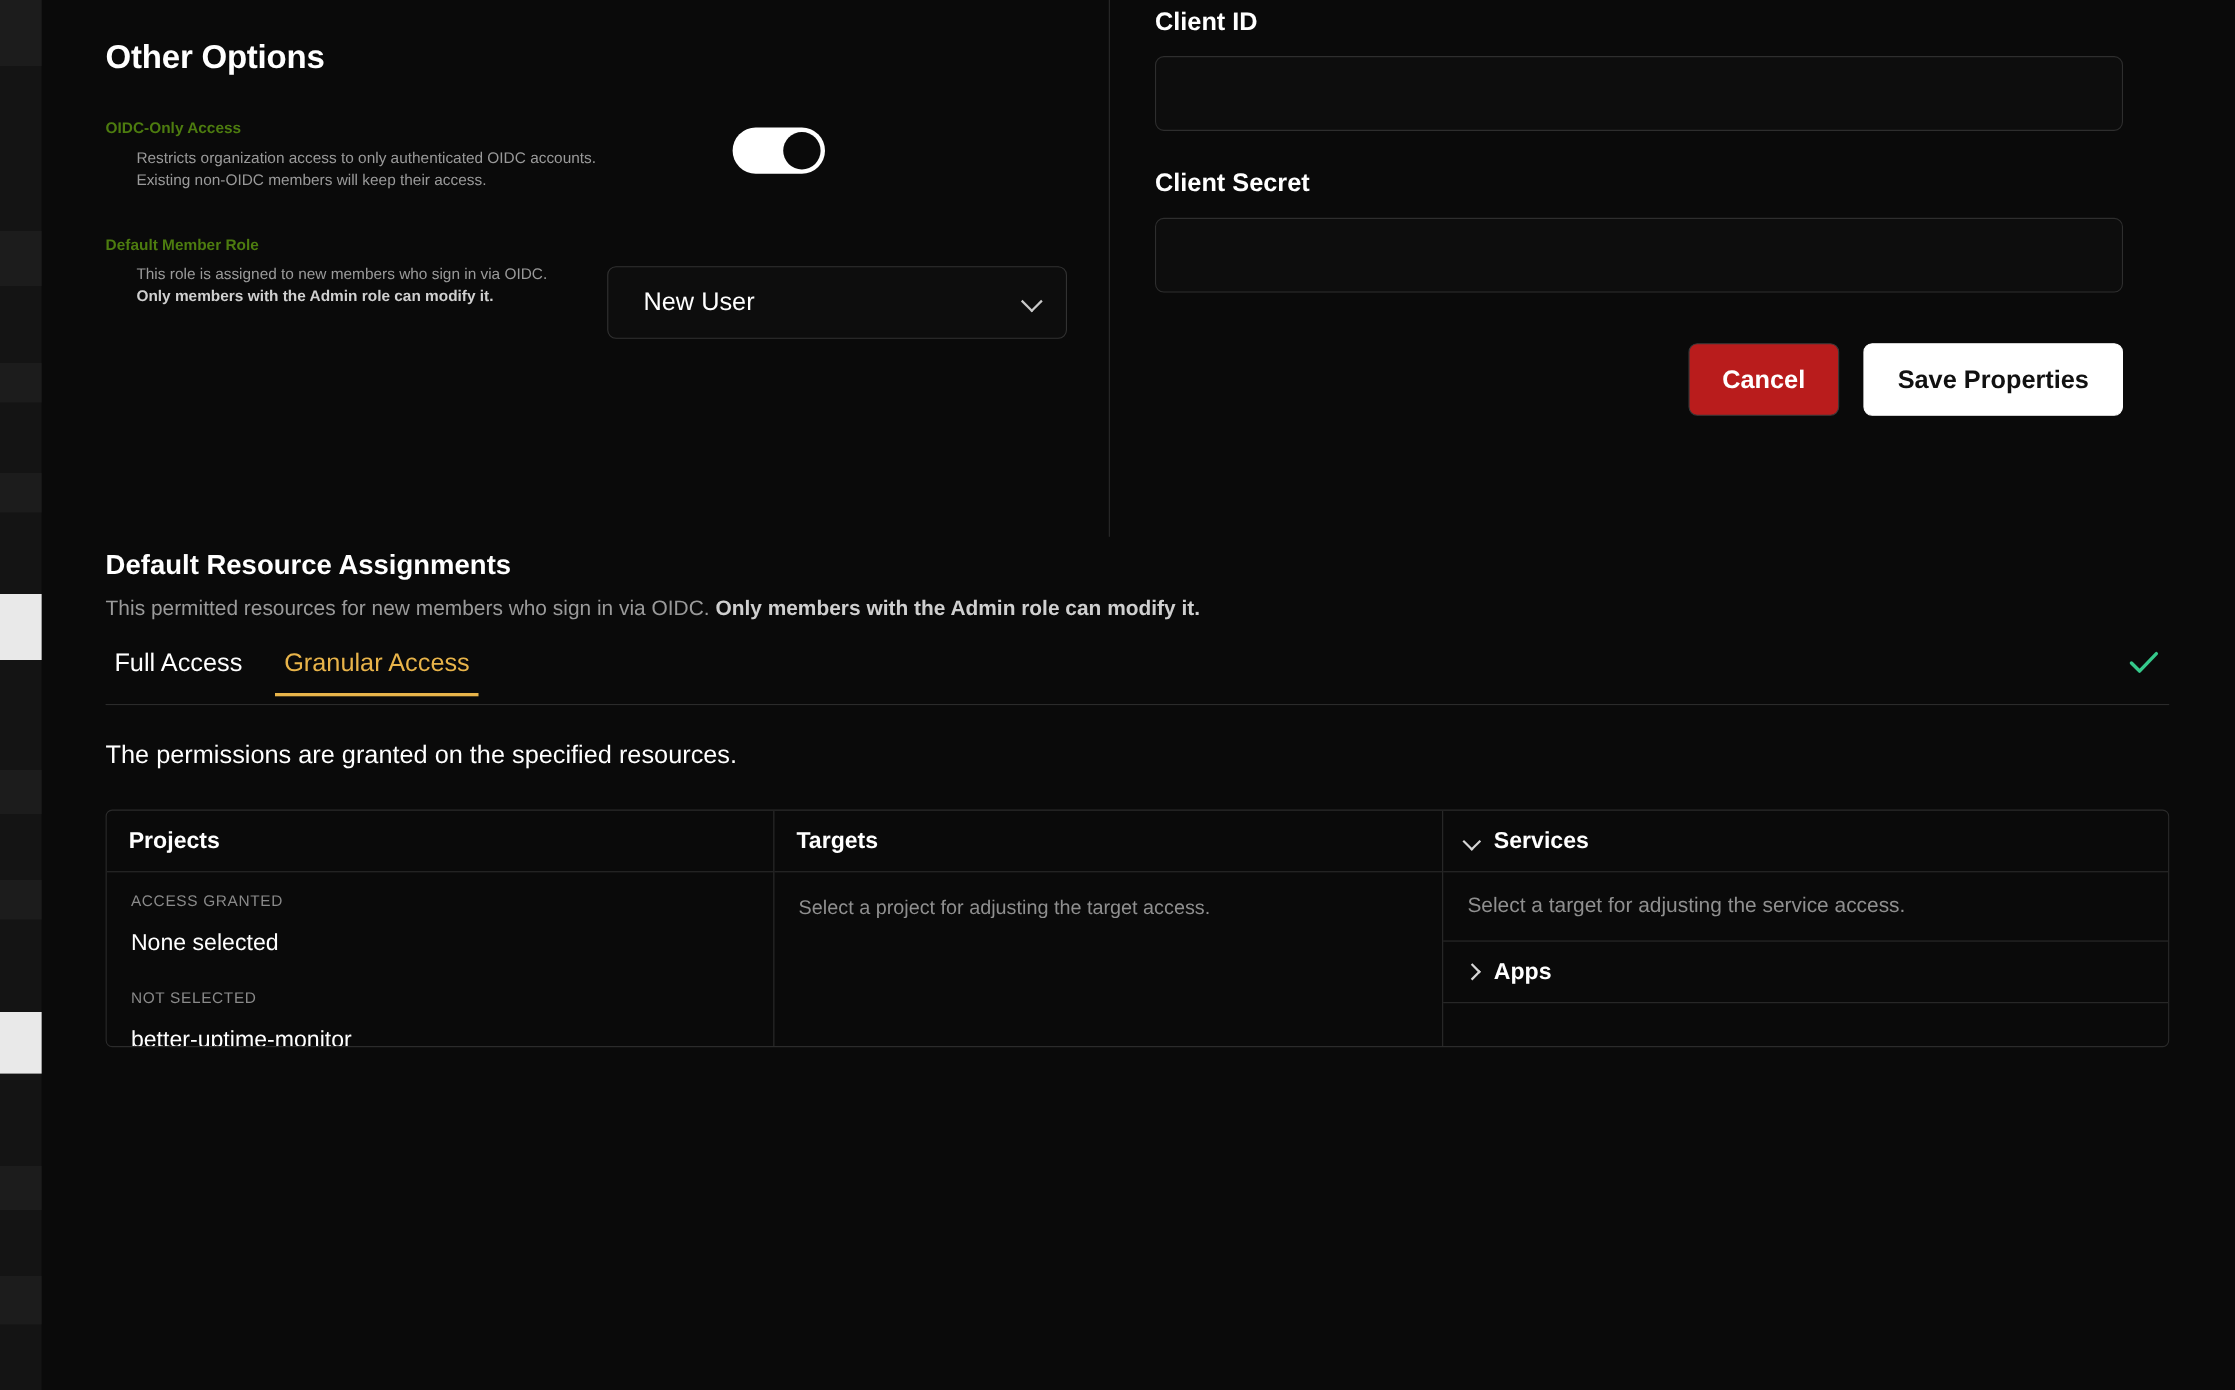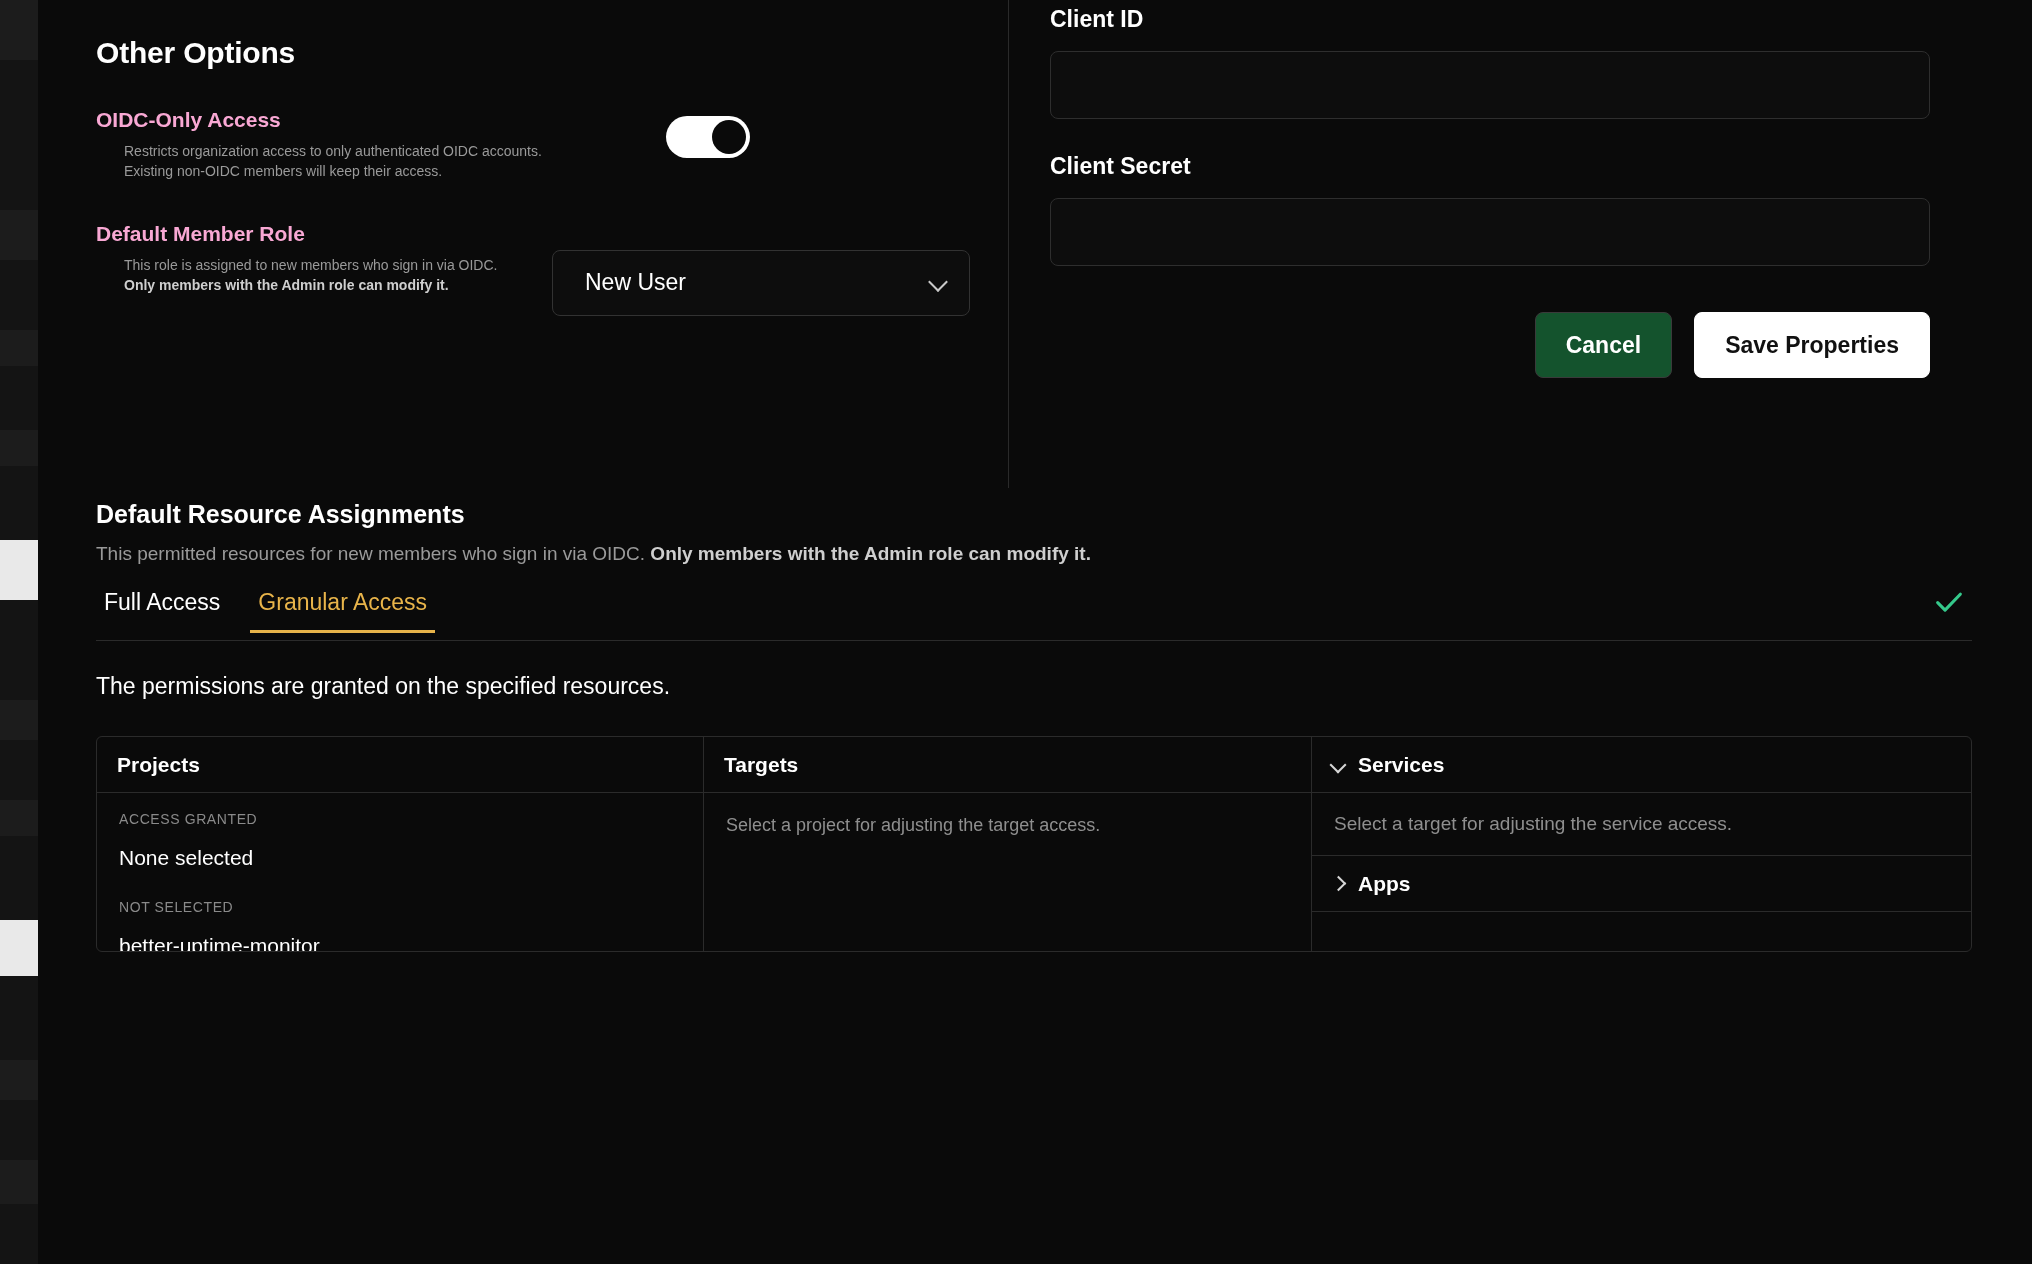--- a/index.html
+++ b/index.html
@@ -81,23 +81,23 @@
     margin: 0;
     padding-top: 36px;
     color: #ffffff;
   }
 
   .opt-row {
     position: relative;
     margin-top: 38px;
   }
   .opt-label {
-    font-size: 21px;
-    font-weight: 700;
-    color: #f9a8d4;
+    font-size: 14px;
+    font-weight: 700;
+    color: #4d7c0f;
     margin-bottom: 10px;
   }
   .opt-desc {
     font-size: 14px;
     line-height: 1.42;
     color: #9a9a9a;
     max-width: 720px;
     margin-left: 28px;
   }
   .opt-desc .strong {
@@ -202,21 +202,21 @@
   .btn {
     height: 66px;
     border-radius: 8px;
     font-size: 23px;
     font-weight: 700;
     padding: 0 30px;
     cursor: pointer;
     font-family: "Liberation Sans", sans-serif;
   }
   .btn-cancel {
-    background: #14532d;
+    background: #b91c1c;
     border: 1px solid #3a3a3a;
     color: #ffffff;
   }
   .btn-save {
     background: #ffffff;
     border: 1px solid #ffffff;
     color: #111111;
   }
 
   

